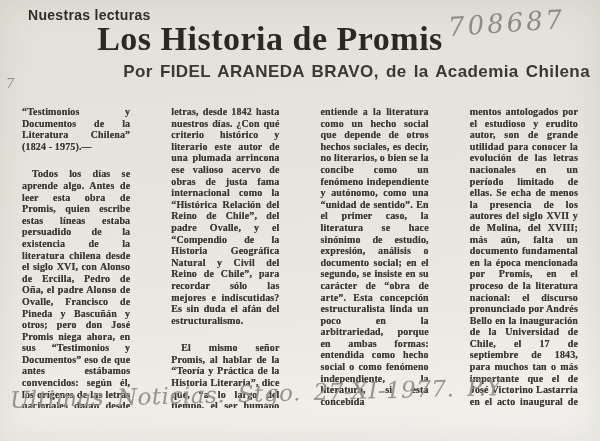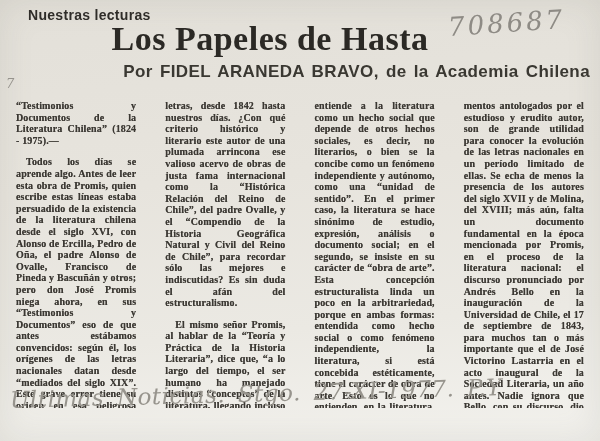--- a/index.html
+++ b/index.html
@@ -40,38 +40,38 @@
     position:absolute;left:6px;right:6px;top:90px;height:318px;
     display:flex;gap:9px;overflow:hidden;
   }
   .col{
     flex:1;min-width:0;
     font-family:"Liberation Serif",serif;
     font-weight:700;font-size:10px;line-height:11.6px;
     color:#3b3833;text-align:justify;letter-spacing:0.15px;
     text-shadow:0 0 0.4px rgba(55,52,47,0.7);
   }
-  .col p{margin:10px;}
+  .col p{margin:16px;}
   .col p.p-lead{margin-bottom:3px;}
   .col p.p-indent{text-indent:10px;}
   .hand-note{
     position:absolute;left:10px;top:387px;white-space:nowrap;
     font-family:"DejaVu Serif",serif;font-style:italic;
     font-size:23px;color:#97948d;letter-spacing:0.5px;word-spacing:5px;
     transform:rotate(-1.5deg);transform-origin:left center;
   }
 </style>
 </head>
 <body>
 
 <div class="clipping">
 
   <div class="section-label">Nuestras lecturas</div>
 
-  <div class="headline">Los Papeles de Hasta</div>
+  <div class="headline">Los Historia de Promis</div>
 
   <div class="hand-number">708687</div>
 
   <div class="byline">Por FIDEL ARANEDA BRAVO, de la Academia Chilena</div>
 
   <div class="pencil-tick">7</div>
 
   <div class="columns">
     <div class="col">
       <p class="p-lead">“Testimonios y Documentos de la Literatura Chilena” (1824 - 1975).—</p>

